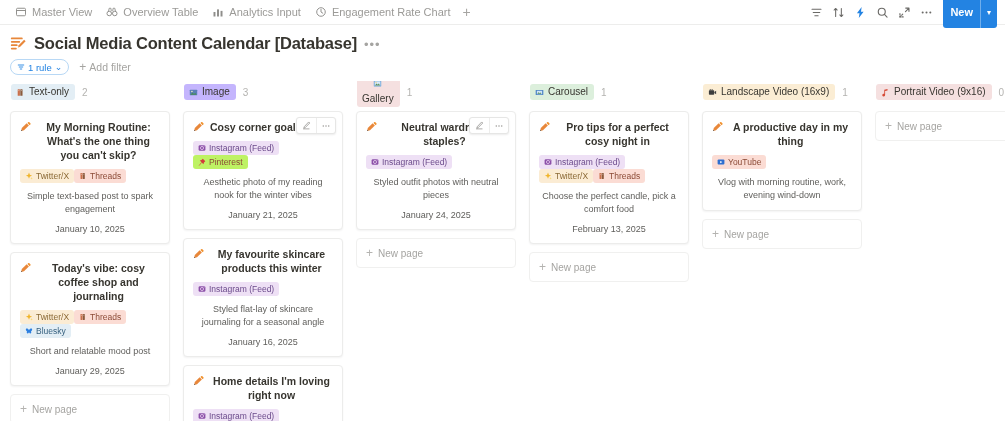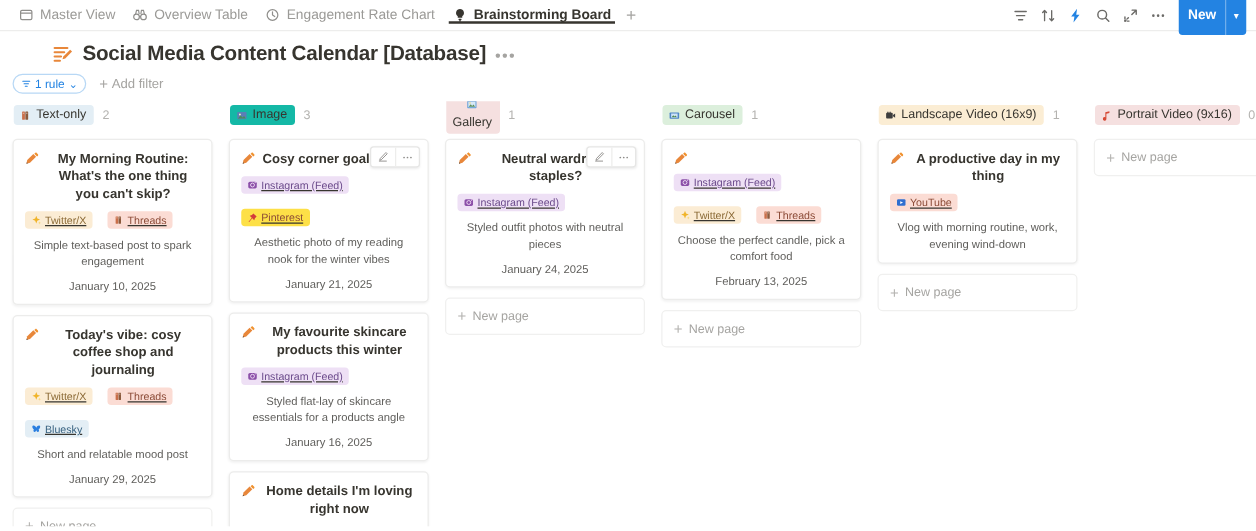--- a/index.html
+++ b/index.html
@@ -107,21 +107,20 @@
     display: flex; align-items: center; justify-content: center;
     width: 16px;
   }
 
   
   .titlerow {
     display: flex;
     align-items: center;
     gap: 7px;
     padding: 9px 0 4px 10px;
-    margin-left: 32px;
   }
   .title-icon { width: 17px; height: 17px; flex: none; display: block; }
   .page-title {
     font-size: 16.5px;
     font-weight: bold;
     letter-spacing: -0.2px;
     color: #37352f;
     white-space: nowrap;
   }
   .title-dots {
@@ -215,23 +214,22 @@
     font-size: 10.5px;
     font-weight: bold;
     line-height: 14px;
     color: #37352f;
     margin-bottom: 7px;
   }
   .card-title .pen { flex: none; width: 11px; height: 11px; margin-top: 1px; }
   .tags {
     display: flex;
     flex-wrap: wrap;
-    gap: 12px;
+    gap: 0;
     margin-bottom: 7px;
-    text-decoration: underline;
   }
   .tag {
     display: inline-flex;
     align-items: center;
     gap: 3px;
     border-radius: 3px;
     padding: 1px 5px;
     font-size: 8.5px;
     line-height: 12px;
     white-space: nowrap;
@@ -305,35 +303,35 @@
             <circle cx="4.3" cy="10" r="3" fill="none" stroke="currentColor" stroke-width="1.3"></circle>
             <circle cx="11.7" cy="10" r="3" fill="none" stroke="currentColor" stroke-width="1.3"></circle>
             <path d="M3.3 7.2L4.3 3h2.2l.6 4M12.7 7.2L11.7 3H9.5l-.6 4M7 9.6h2" fill="none" stroke="currentColor" stroke-width="1.2"></path>
           </svg>
         </span>
         <span>Overview Table</span>
       </div>
       <div class="tab">
         <span class="ticon">
           <svg width="12" height="12" viewBox="0 0 16 16">
+            <rect x="2" y="8" width="2.6" height="6" fill="currentColor"></rect>
+            <rect x="6.7" y="4.5" width="2.6" height="9.5" fill="currentColor"></rect>
+            <rect x="11.4" y="6.5" width="2.6" height="7.5" fill="currentColor"></rect>
+          </svg>
+        </span>
+        <span>Analytics Input</span>
+      </div>
+      <div class="tab">
+        <span class="ticon">
+          <svg width="12" height="12" viewBox="0 0 16 16">
             <circle cx="8" cy="8" r="5.7" fill="none" stroke="currentColor" stroke-width="1.3"></circle>
             <path d="M8 4.6V8l2.4 1.6" fill="none" stroke="currentColor" stroke-width="1.3" stroke-linecap="round"></path>
           </svg>
         </span>
         <span>Engagement Rate Chart</span>
-      </div>
-      <div class="tab active">
-        <span class="ticon">
-          <svg width="12" height="12" viewBox="0 0 16 16">
-            <path d="M8 1.6a4.2 4.2 0 00-2.4 7.65V11h4.8V9.25A4.2 4.2 0 008 1.6z" fill="currentColor"></path>
-            <rect x="6.3" y="11.9" width="3.4" height="1.3" rx="0.6" fill="currentColor"></rect>
-            <rect x="6.8" y="13.7" width="2.4" height="1.1" rx="0.55" fill="currentColor"></rect>
-          </svg>
-        </span>
-        <span>Brainstorming Board</span>
       </div>
       <div class="tab-add">+</div>
     </div>
   <div class="toolbar">
     <div class="tbtn">
       <svg width="13" height="13" viewBox="0 0 16 16" fill="none" stroke="currentColor" stroke-width="1.4" stroke-linecap="round">
           <path d="M2.5 4h11M4 8h8M6 12h4"></path>
         </svg>
     </div>
     <div class="tbtn">
@@ -490,21 +488,21 @@
         <div class="card-desc">Short and relatable mood post</div>
         <div class="card-date">January 29, 2025</div>
       </div>
       <div class="newpage">
         <span class="plus">+</span>
         <span>New page</span>
       </div>
     </div>
     <div class="column">
       <div class="col-header">
-        <span class="col-pill" style="background: #14b8a6; color: rgb(55, 53, 47);">
+        <span class="col-pill" style="background: #c4b5fd; color: rgb(55, 53, 47);">
           <span class="pic">
             <svg width="9" height="9" viewBox="0 0 16 16">
               <rect x="1.4" y="3" width="13.2" height="10" rx="1" fill="#5b7fb5"></rect>
               <circle cx="5.2" cy="6.4" r="1.3" fill="#fdf3c8"></circle>
               <path d="M2.4 12L6.3 7.8l2.6 2.9 2.2-2.2 2.5 3.5z" fill="#4a8b5a"></path>
             </svg>
           </span>
           <span>Image</span>
         </span>
         <span class="col-count">3</span>
@@ -522,21 +520,21 @@
           <span class="tag" style="background: rgb(238, 224, 245); color: rgb(107, 74, 139);">
             <span class="tgi">
               <svg width="8" height="8" viewBox="0 0 16 16">
                 <rect x="1.2" y="2.6" width="13.6" height="10.8" rx="2.6" fill="#8b4fa8"></rect>
                 <circle cx="8" cy="8" r="3.1" fill="none" stroke="#fdf0ff" stroke-width="1.3"></circle>
                 <circle cx="12.2" cy="4.1" r="0.95" fill="#fdf0ff"></circle>
               </svg>
             </span>
             <span>Instagram (Feed)</span>
           </span>
-          <span class="tag" style="background: #fde047; color: rgb(139, 74, 54);">
+          <span class="tag" style="background: #bef264; color: rgb(139, 74, 54);">
             <span class="tgi">
               <svg width="8" height="8" viewBox="0 0 16 16">
                 <path d="M9.6 1.4L7 4.1 3.6 5.2l7.2 7.2 1.1-3.4 2.7-2.6z" fill="#d33b3b"></path>
                 <path d="M6.7 9.3l-4 5.3" stroke="#d33b3b" stroke-width="1.3" stroke-linecap="round"></path>
               </svg>
             </span>
             <span>Pinterest</span>
           </span>
         </div>
         <div class="card-desc">Aesthetic photo of my reading nook for the winter vibes</div>
@@ -571,21 +569,21 @@
             <span class="tgi">
               <svg width="8" height="8" viewBox="0 0 16 16">
                 <rect x="1.2" y="2.6" width="13.6" height="10.8" rx="2.6" fill="#8b4fa8"></rect>
                 <circle cx="8" cy="8" r="3.1" fill="none" stroke="#fdf0ff" stroke-width="1.3"></circle>
                 <circle cx="12.2" cy="4.1" r="0.95" fill="#fdf0ff"></circle>
               </svg>
             </span>
             <span>Instagram (Feed)</span>
           </span>
         </div>
-        <div class="card-desc">Styled flat-lay of skincare essentials for a products angle</div>
+        <div class="card-desc">Styled flat-lay of skincare journaling for a seasonal angle</div>
         <div class="card-date">January 16, 2025</div>
       </div>
       <div class="card">
         <div class="card-title">
           <span class="pen"><svg width="11" height="11" viewBox="0 0 16 16">
               <path d="M13.6 1.9l1.5 1.5c.5.5.5 1.2 0 1.7l-1.1 1.1-3.2-3.2 1.1-1.1c.5-.5 1.2-.5 1.7 0z" fill="#f0922f"></path>
               <path d="M9.7 3.2l3.2 3.2-7.1 7.1-4.1.9.9-4.1z" fill="#e8873a"></path>
               <path d="M1.7 14.4l1.7-.4-1.3-1.3z" fill="#4a4a4a"></path>
             </svg></span>
           <span>Home details I'm loving right now</span>
@@ -677,20 +675,21 @@
         </span>
         <span class="col-count">1</span>
       </div>
       <div class="card">
         <div class="card-title">
           <span class="pen"><svg width="11" height="11" viewBox="0 0 16 16">
               <path d="M13.6 1.9l1.5 1.5c.5.5.5 1.2 0 1.7l-1.1 1.1-3.2-3.2 1.1-1.1c.5-.5 1.2-.5 1.7 0z" fill="#f0922f"></path>
               <path d="M9.7 3.2l3.2 3.2-7.1 7.1-4.1.9.9-4.1z" fill="#e8873a"></path>
               <path d="M1.7 14.4l1.7-.4-1.3-1.3z" fill="#4a4a4a"></path>
             </svg></span>
+          <span>Pro tips for a perfect cosy night in</span>
         </div>
         <div class="tags">
           <span class="tag" style="background: rgb(238, 224, 245); color: rgb(107, 74, 139);">
             <span class="tgi">
               <svg width="8" height="8" viewBox="0 0 16 16">
                 <rect x="1.2" y="2.6" width="13.6" height="10.8" rx="2.6" fill="#8b4fa8"></rect>
                 <circle cx="8" cy="8" r="3.1" fill="none" stroke="#fdf0ff" stroke-width="1.3"></circle>
                 <circle cx="12.2" cy="4.1" r="0.95" fill="#fdf0ff"></circle>
               </svg>
             </span>

